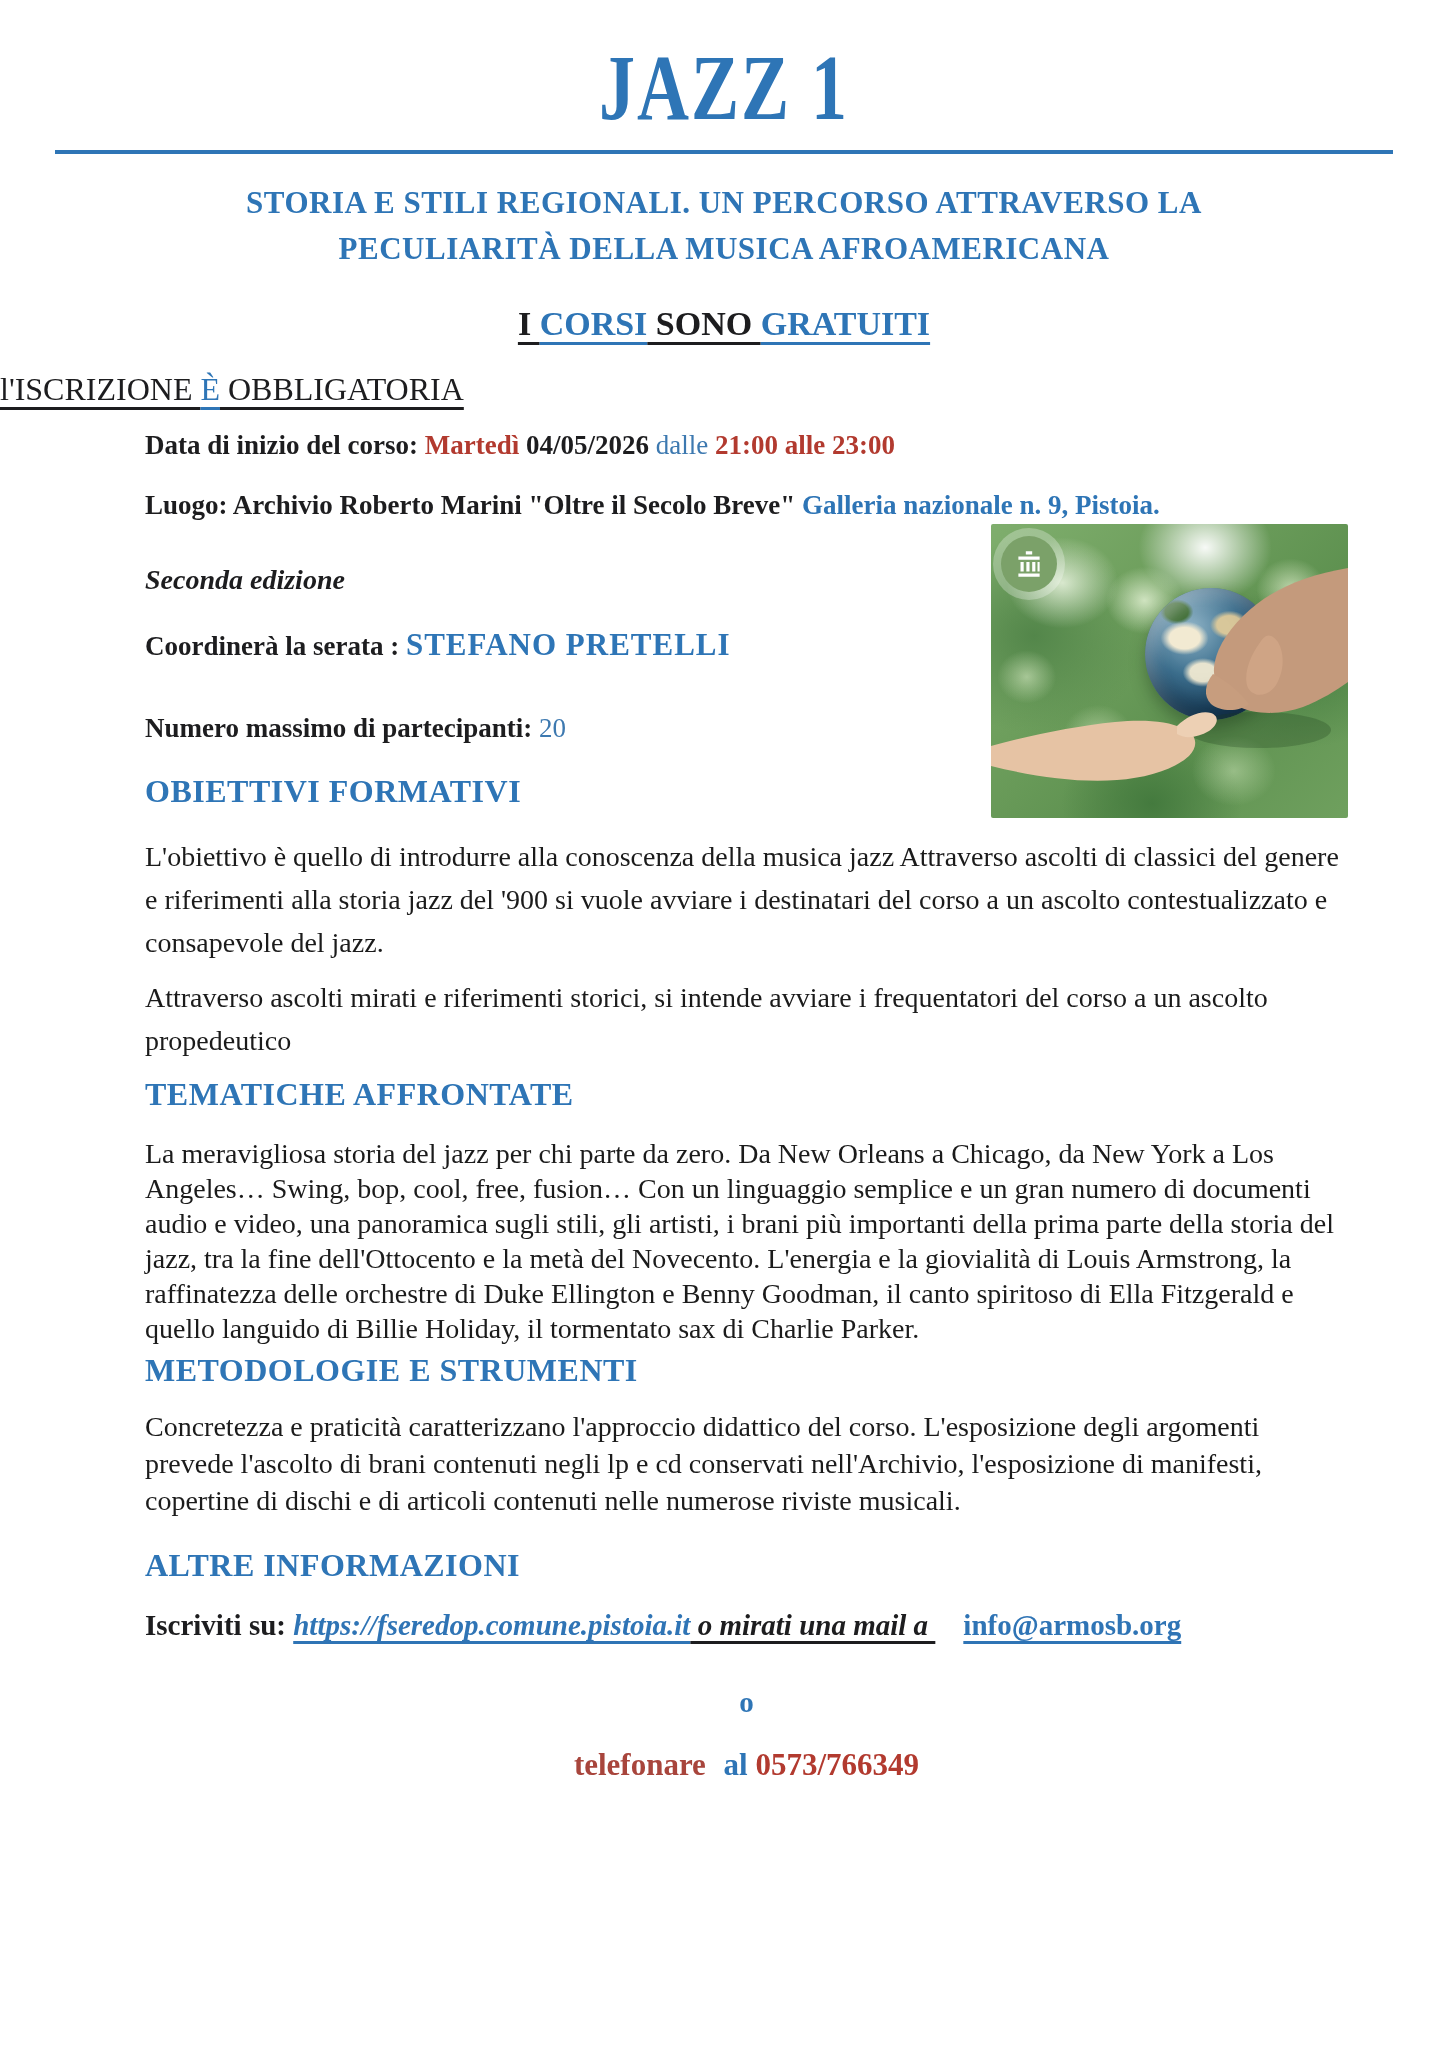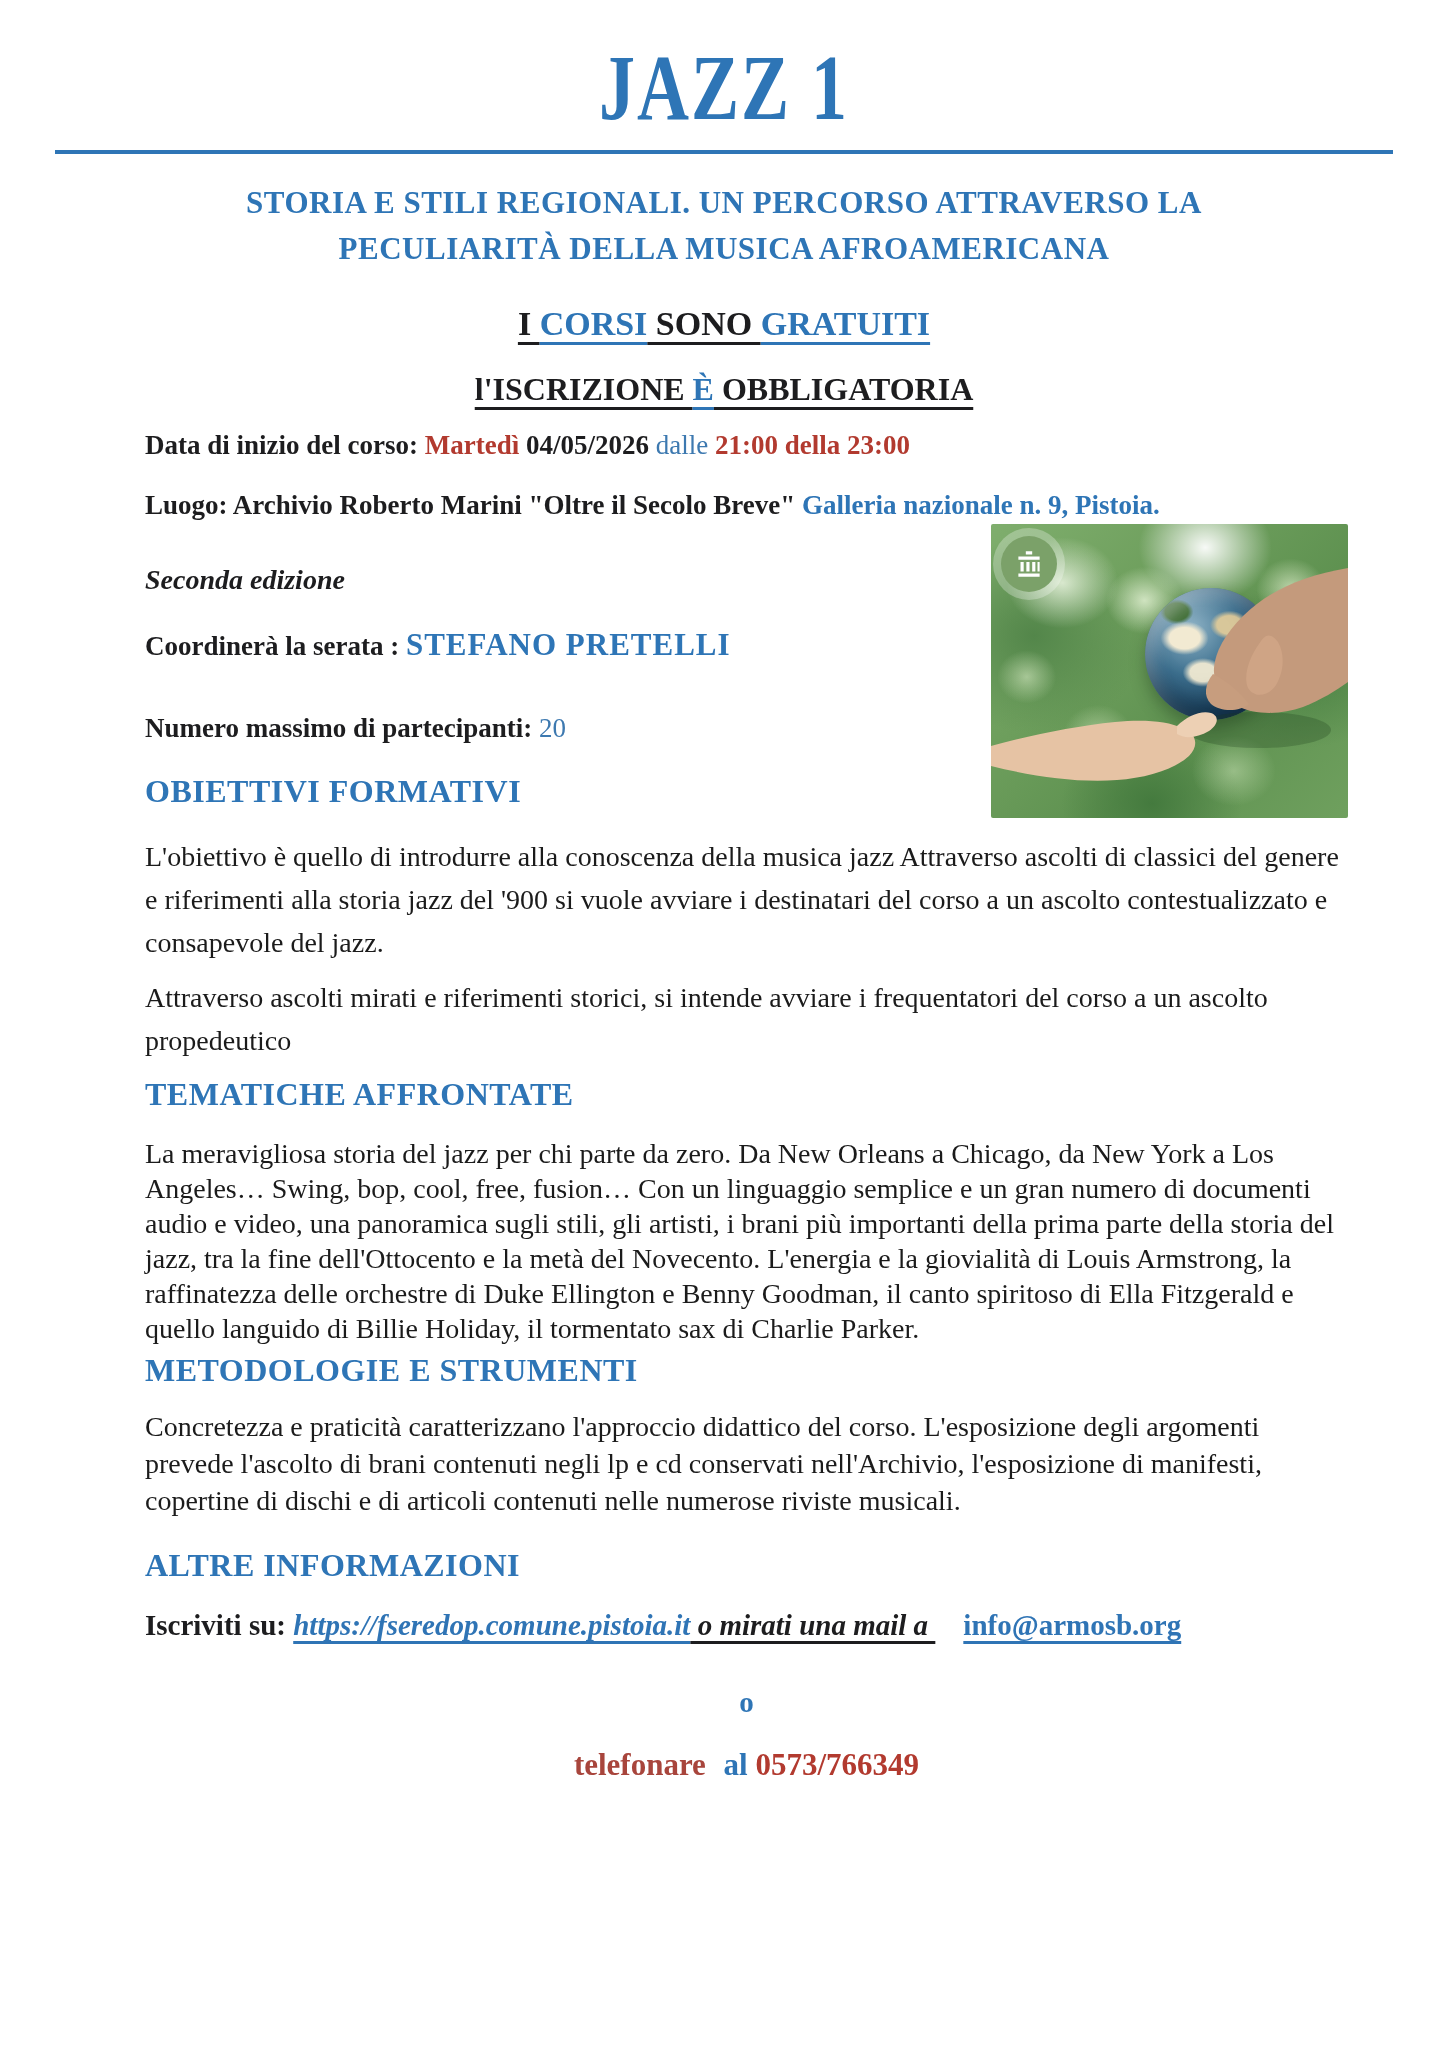--- a/index.html
+++ b/index.html
@@ -20,21 +20,21 @@
     color:var(--accent_blue); letter-spacing:2px;
     transform:scaleY(1.28); transform-origin:center;
   }
   .rule{height:0; border-top:4px solid var(--rule_blue); margin:14px 55px 0 55px;}
   .subtitle{
     margin:26px auto 0; max-width:1130px; text-align:center;
     font-size:31px; line-height:46px; font-weight:bold; color:var(--accent_blue);
     letter-spacing:.5px;
   }
   .line-corsi{margin-top:30px; text-align:center; font-size:34px; line-height:44px; font-weight:bold;}
-  .line-iscr {margin-top:22px; text-align:center; font-size:32px; line-height:42px; font-weight:bold;}
+  .line-iscr {margin-top:22px; font-size:32px; line-height:42px; font-weight:normal;}
   .u{text-decoration:underline; text-decoration-thickness:3px; text-underline-offset:7px;}
   .t-blue{color:var(--accent_blue);}
   .t-linkblue{color:var(--link_blue);}
   .t-softblue{color:var(--soft_blue);}
   .t-red{color:var(--brick_red);}
   .t-darkred{color:var(--dark_red);}
   .t-black{color:var(--text_black);}
   
   .content{padding:0 100px 0 145px;}
   .info{margin:0; font-size:27px; line-height:38px; font-weight:bold;}
@@ -120,21 +120,21 @@
   </div>
 
   <div class="line-iscr">
     <span class="u t-black">l'ISCRIZIONE </span><span class="u t-blue">È</span><span class="u t-black"> OBBLIGATORIA</span>
   </div>
 
   <div class="content">
 
     <p class="info date-line">
       <span class="t-black">Data di inizio del corso: </span>
-      <span class="t-red">Martedì </span><span class="t-black">04/05/2026 </span><span class="t-softblue val-regular">dalle </span><span class="t-red">21:00 </span><span class="t-red">della </span><span class="t-red">23:00</span>
+      <span class="t-red">Martedì </span><span class="t-black">04/05/2026 </span><span class="t-softblue val-regular">dalle </span><span class="t-red">21:00 </span><span class="t-red">alle </span><span class="t-red">23:00</span>
     </p>
 
     <p class="info luogo-line">
       <span class="t-black">Luogo: Archivio Roberto Marini "Oltre il Secolo Breve" </span><span class="t-blue">Galleria nazionale n. 9, Pistoia.</span>
     </p>
 
     <div class="photo">
       <div class="globe"></div>
       <svg class="hands-svg" width="357" height="294" viewBox="0 0 357 294">
         <ellipse cx="268" cy="206" rx="72" ry="18" fill="rgba(25,55,25,0.25)"></ellipse>

